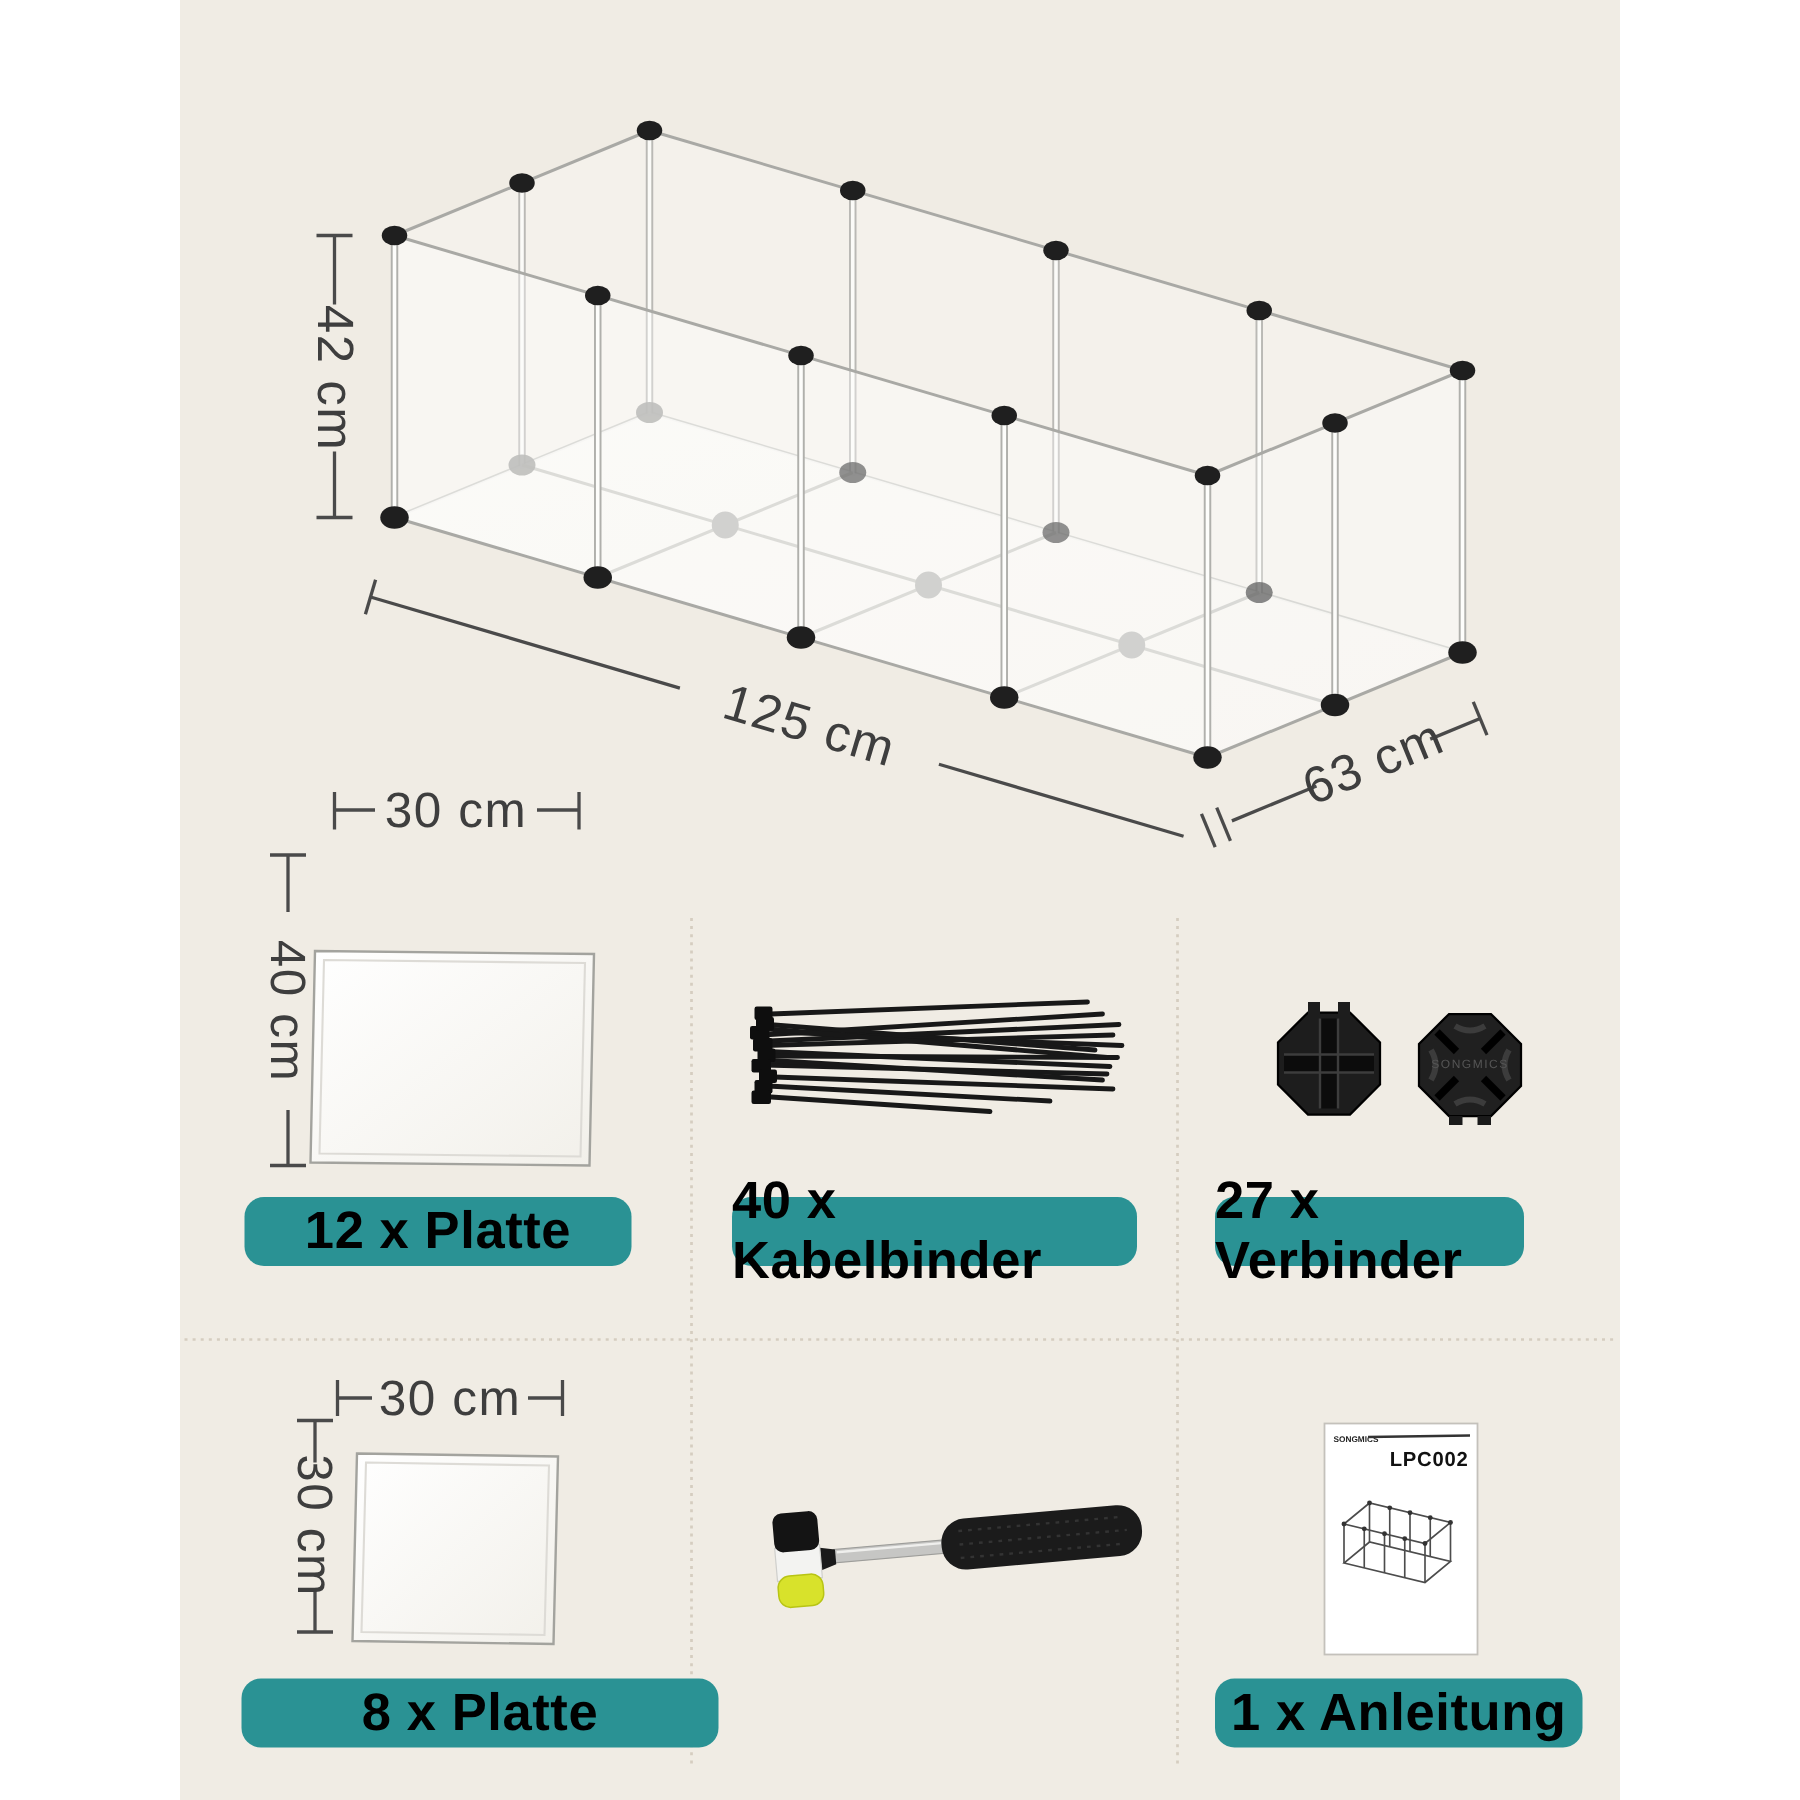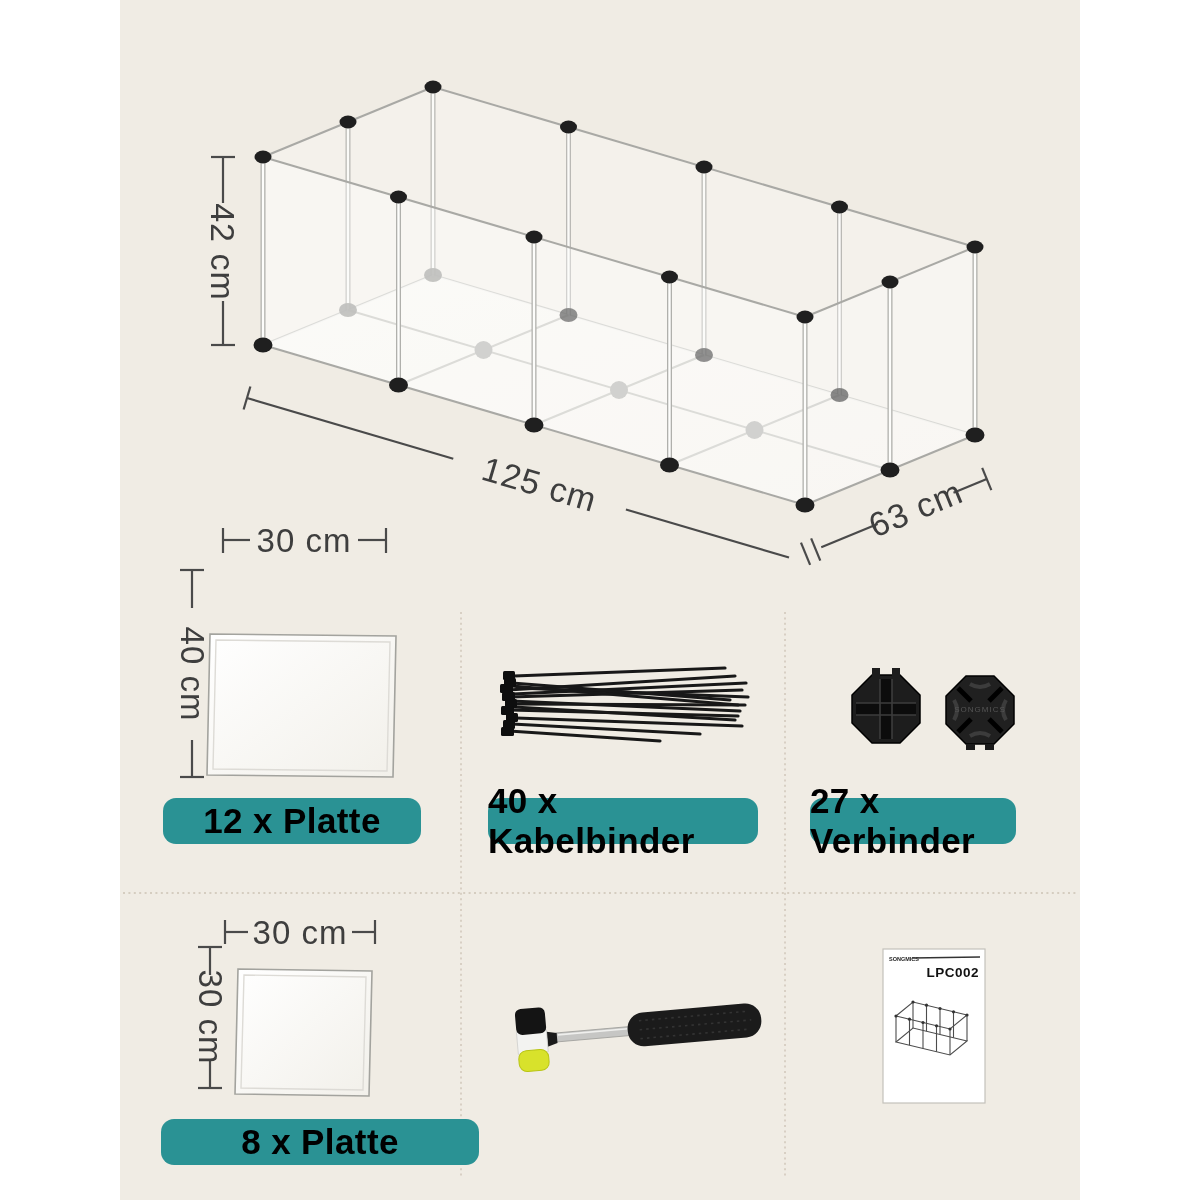--- a/index.html
+++ b/index.html
@@ -305,13 +305,14 @@
             <circle cx="967" cy="1015" r="1.6"></circle>
         </g>
       </g>
     </g>
   </svg>
 
   <div class="part-label" style="left:163px;top:798px;width:258px;">12 x Platte</div>
   <div class="part-label" style="left:488px;top:798px;width:270px;">40 x Kabelbinder</div>
   <div class="part-label" style="left:810px;top:798px;width:206px;">27 x Verbinder</div>
   <div class="part-label" style="left:161px;top:1119px;width:318px;">8 x Platte</div>
+  <div class="part-label" style="left:810px;top:1119px;width:245px;">1 x Anleitung</div>
 </div>
 
 </body></html>

